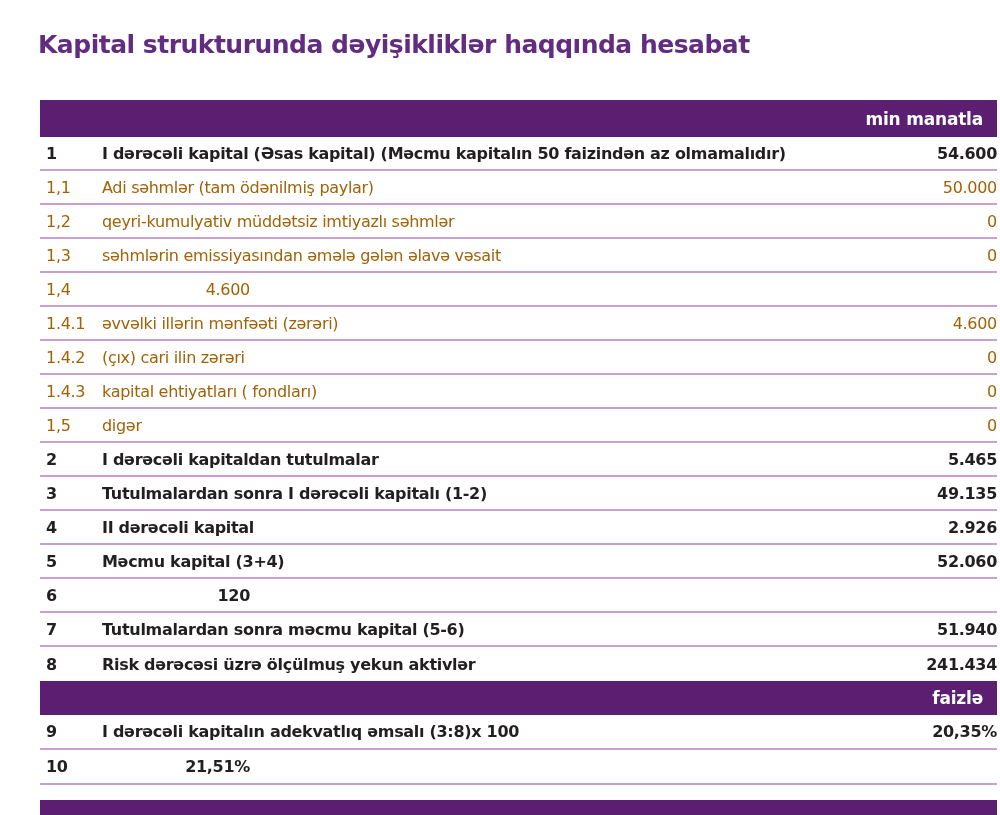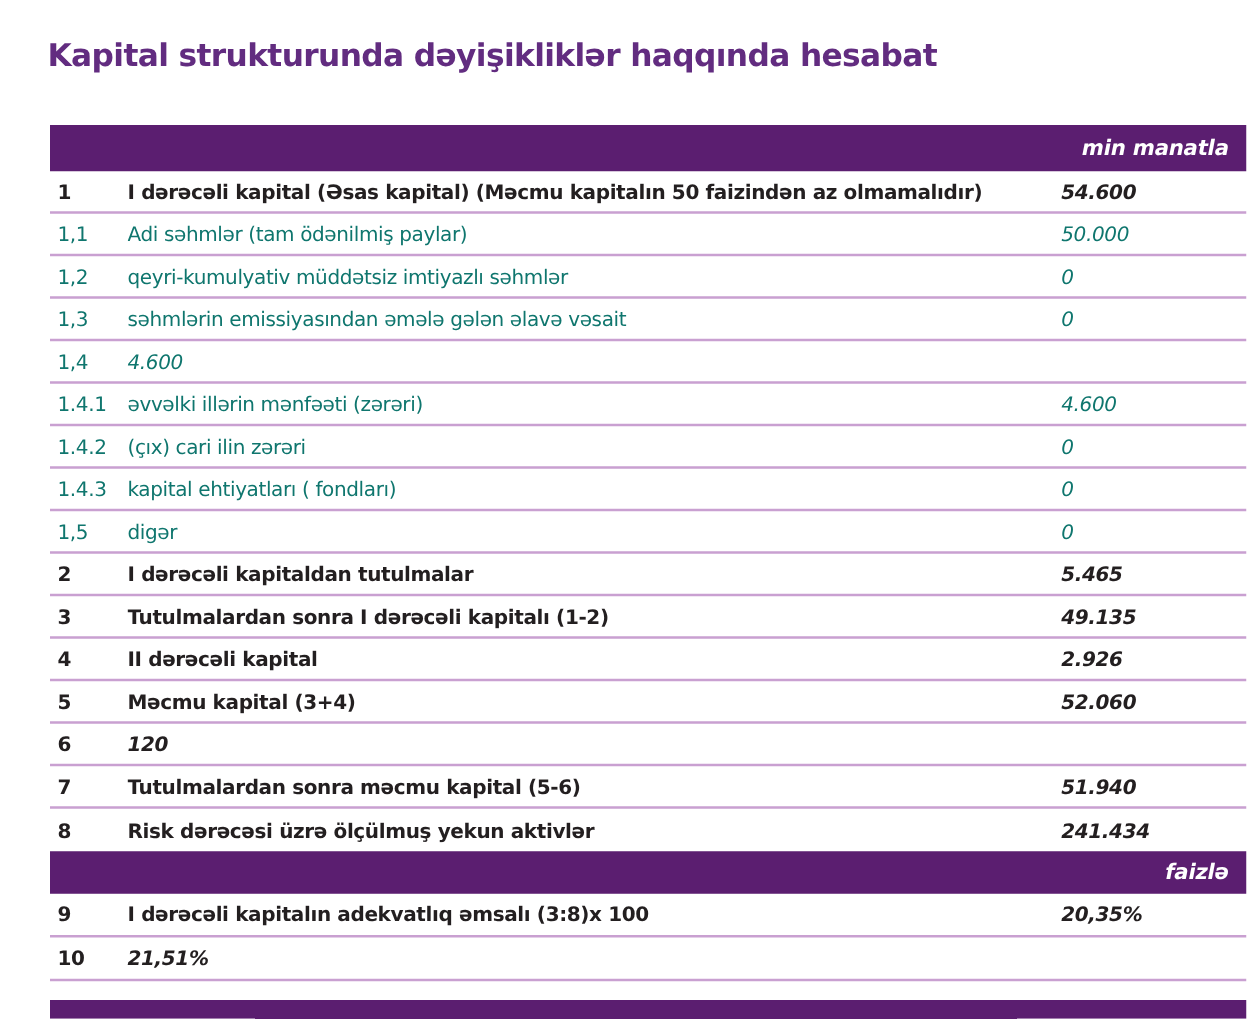--- a/index.html
+++ b/index.html
@@ -18,38 +18,38 @@
   }
 
   .table {
     position: absolute; left: 40px; top: 100px; width: 957px;
   }
 
   .bar {
     height: 37px; background: #5b1e70; color: #ffffff;
     display: flex; align-items: center; justify-content: flex-end;
     padding-right: 14px; box-sizing: border-box;
-    font-size: 17px; font-weight: bold; letter-spacing: -0.2px; font-style: italic;
+    font-size: 17px; font-weight: bold; letter-spacing: -0.2px;
   }
   .bar.bar-percent { height: 34px; text-align: right; }
 
   .row {
     display: flex; align-items: center;
     height: 34px; box-sizing: border-box;
     border-bottom: 2px solid #c9a0d1;
     font-size: 16px; letter-spacing: -0.3px;
-    color: #0f766e; font-weight: normal;
+    color: #a16207; font-weight: normal;
   }
   .row.bold { color: #231f20; font-weight: bold; }
   .row.row-pct { height: 35px; }
   #main-rows .row:last-child { border-bottom: none; }
 
   .col-no    { flex: none; width: 62px; padding-left: 6px; box-sizing: border-box; }
   .col-label { flex: 1; white-space: nowrap; overflow: hidden; }
-  .col-value { flex: none; width: 148px; text-align: left; font-style: italic; }
+  .col-value { flex: none; width: 148px; text-align: right; }
 
   .footer-bar {
     position: absolute; left: 40px; top: 800px;
     width: 957px; height: 15px; background: #5b1e70;
   }
 </style>
 </head>
 <body>
 
 <div class="page">

